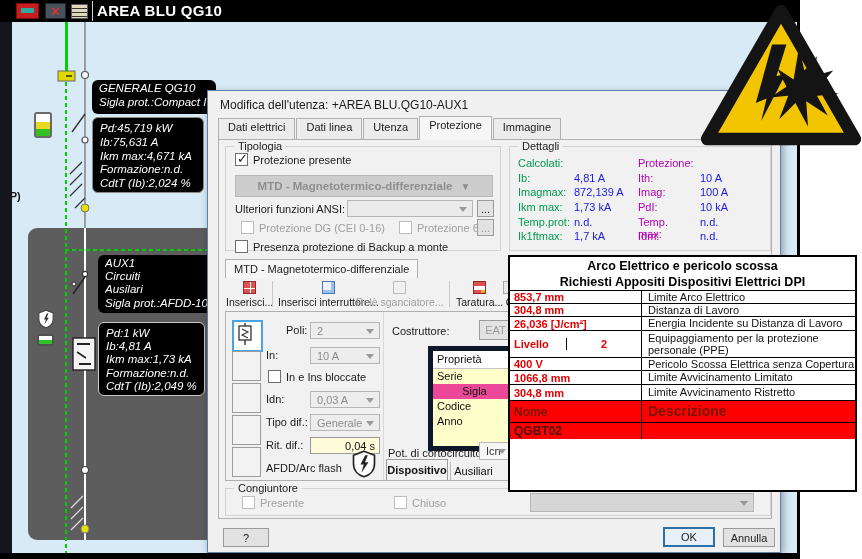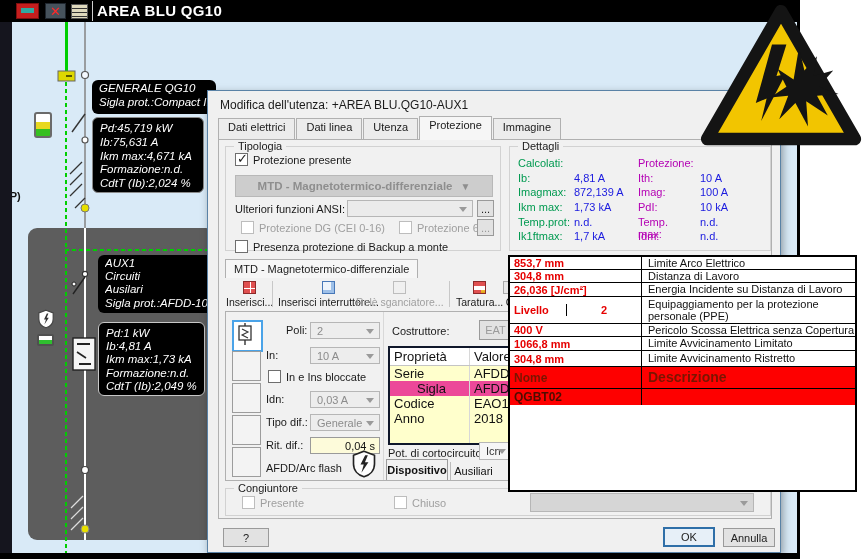--- a/index.html
+++ b/index.html
@@ -80,21 +80,21 @@
   .tsep{position:absolute;width:1px;height:26px;background:#c8c8c8;}
   .tico{width:13px;height:13px;margin-bottom:2px;box-sizing:border-box;}
 
   .formpanel{position:absolute;border:1px solid #b0b0b0;background:#f1f1f1;}
   .sqbtn{position:absolute;width:27px;height:28px;background:#f3f3f3;border:1px solid #9c9c9c;}
   .sqbtn.sel{border:2px solid #4aa3e8;background:#fff;}
   .yel-inp{position:absolute;background:#fdfbda;border:1px solid #9a9a9a;font-size:11px;text-align:right;
            padding:0 4px;font-family:"Liberation Sans","DejaVu Sans",sans-serif;box-sizing:border-box;color:#111;}
   .vline{position:absolute;width:1px;background:#d8d8d8;}
 
-  .ptable{position:absolute;border:2px solid #0f172a;background:#fff;font-size:13px;overflow:hidden;}
+  .ptable{position:absolute;border:5px solid #0f172a;background:#fff;font-size:11px;overflow:hidden;margin-left:40px;}
   .prow{display:flex;height:15px;line-height:15px;}
   .prow.hdr{height:17px;line-height:17px;border-bottom:1px solid #c4c4c4;background:#fff;}
   .prow .c1{width:80px;padding-left:4px;border-right:1px solid #d8d8d8;box-sizing:border-box;overflow:hidden;white-space:nowrap;}
   .prow .c2{flex:1;padding-left:4px;overflow:hidden;white-space:nowrap;}
   .prow.yel{background:#ffffcc;}
   .prow.selrow{background:#ec4899;text-align:center;}
 
   .subtab{position:absolute;font-size:11px;display:flex;align-items:center;justify-content:center;
           border:1px solid #9c9c9c;background:#f1f1f1;box-sizing:border-box;}
   .subtab.sel{font-weight:bold;border-bottom:none;}
@@ -423,20 +423,24 @@
       </div>
       <div class="combo" style="left:304px;top:4px;width:224px;height:19px;background:#d6d6d6;"></div>
     </div>
 
     <div class="btn" style="left:15px;top:437px;width:46px;height:19px;">?</div>
     <div class="btn" style="left:455px;top:436px;width:52px;height:20px;border:2px solid #2f6fa8;background:#e7f0f8;">OK</div>
     <div class="btn" style="left:515px;top:437px;width:52px;height:19px;">Annulla</div>
   </div>
 
   <div class="abs pericolo">
+    <div class="per-sub">
+      <div>Arco Elettrico e pericolo scossa</div>
+      <div>Richiesti Appositi Dispositivi Elettrici DPI</div>
+    </div>
 
     <div class="per-row" style="height:13px;">
       <div class="pv">853,7 mm</div>
       <div class="pd">Limite Arco Elettrico</div>
     </div>
     <div class="per-row" style="height:13px;">
       <div class="pv">304,8 mm</div>
       <div class="pd">Distanza di Lavoro</div>
     </div>
     <div class="per-row" style="height:14px;">

